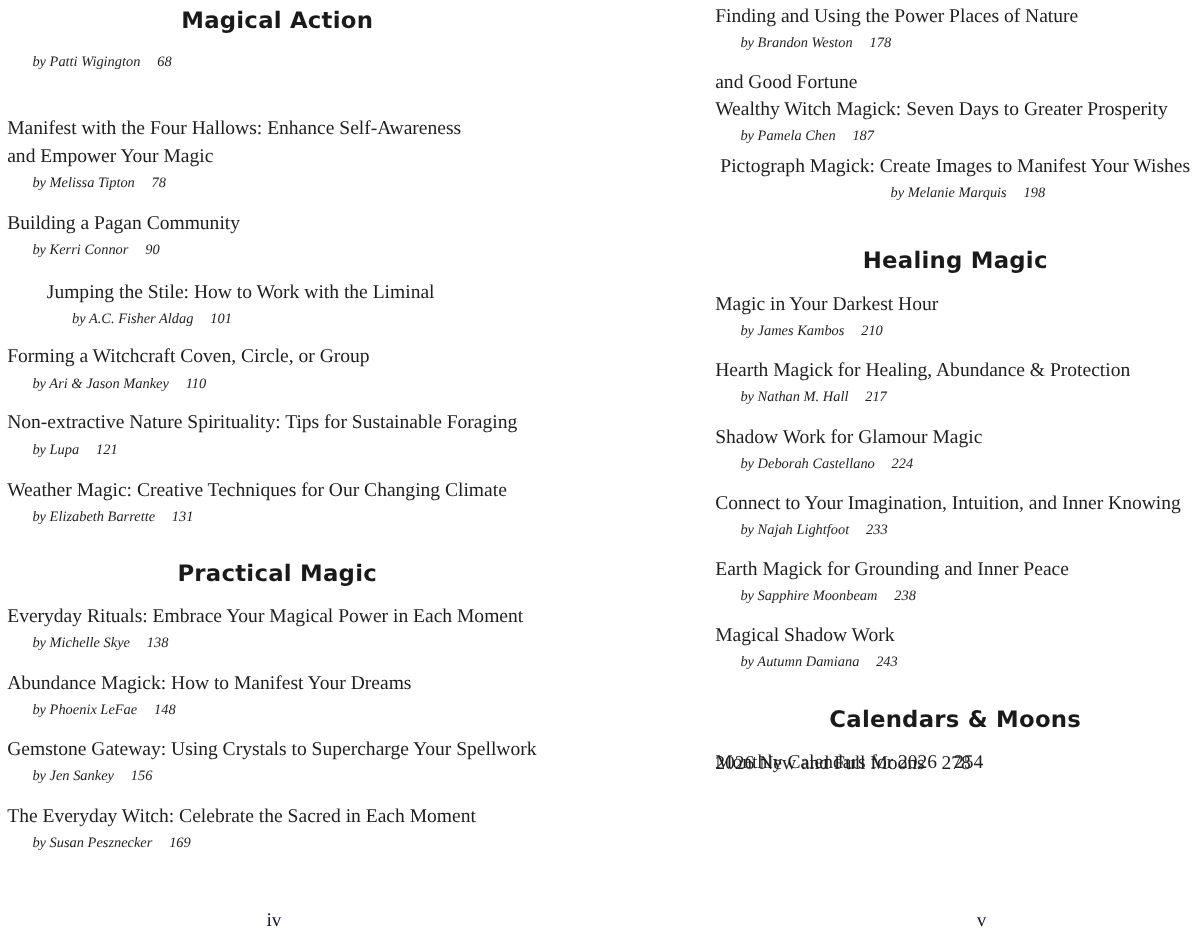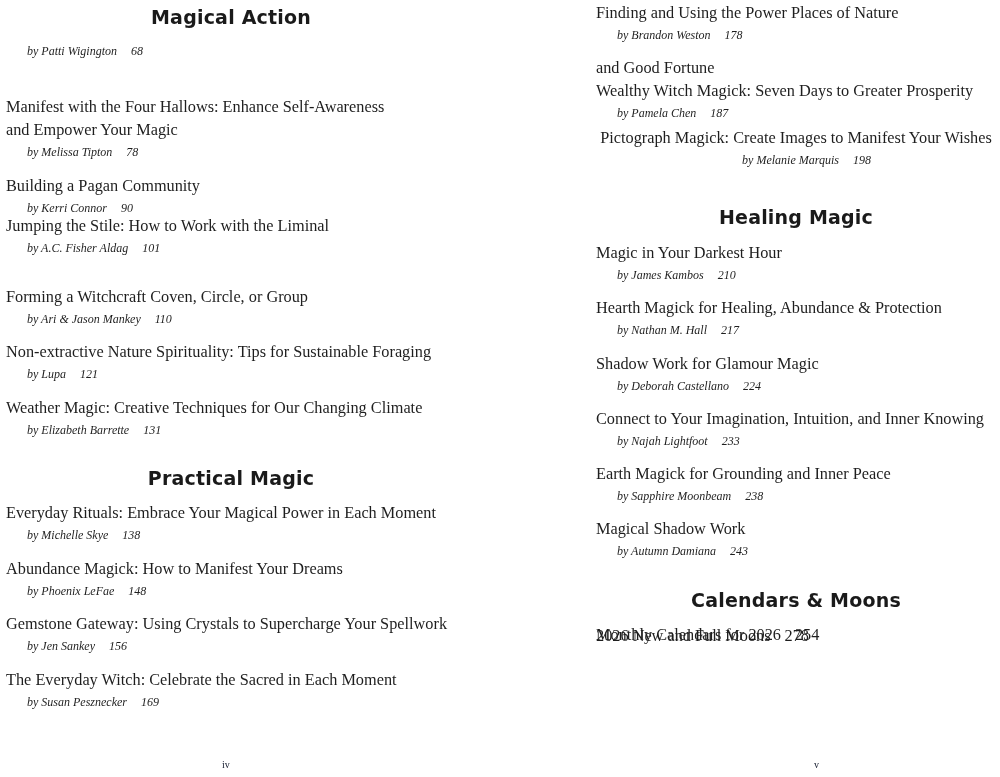--- a/index.html
+++ b/index.html
@@ -32,21 +32,21 @@
       font-size: 12px;
       line-height: 23px;
       padding-left: 21px;
       white-space: nowrap;
     }
     .author { font-style: italic; }
     .pg { font-style: italic; margin-left: 14px; }
     .title-inline-pg { margin-left: 14px; }
     .folio {
       position: absolute; top: 759px;
-      font-size: 10px;
+      font-size: 16px;
       color: #0f172a;
     }
   </style>
 </head>
 <body>
 
 <div class="page page-left">
   <h2 class="heading" style="top:6px;">Magical Action</h2>
 
   <div class="entry" style="top:40px;">
@@ -57,21 +57,21 @@
     <div class="title">Manifest with the Four Hallows: Enhance Self-Awareness</div>
     <div class="title">and Empower Your Magic</div>
     <div class="byline"><span class="author">by Melissa Tipton</span><span class="pg">78</span></div>
   </div>
 
   <div class="entry" style="top:174px;">
     <div class="title">Building a Pagan Community</div>
     <div class="byline"><span class="author">by Kerri Connor</span><span class="pg">90</span></div>
   </div>
 
-  <div class="entry" style="top:214px;">
+  <div class="entry" style="top:231px;margin-left:33px;">
     <div class="title">Jumping the Stile: How to Work with the Liminal</div>
     <div class="byline"><span class="author">by A.C. Fisher Aldag</span><span class="pg">101</span></div>
   </div>
 
   <div class="entry" style="top:285px;">
     <div class="title">Forming a Witchcraft Coven, Circle, or Group</div>
     <div class="byline"><span class="author">by Ari &amp; Jason Mankey</span><span class="pg">110</span></div>
   </div>
 
   <div class="entry" style="top:340px;">

